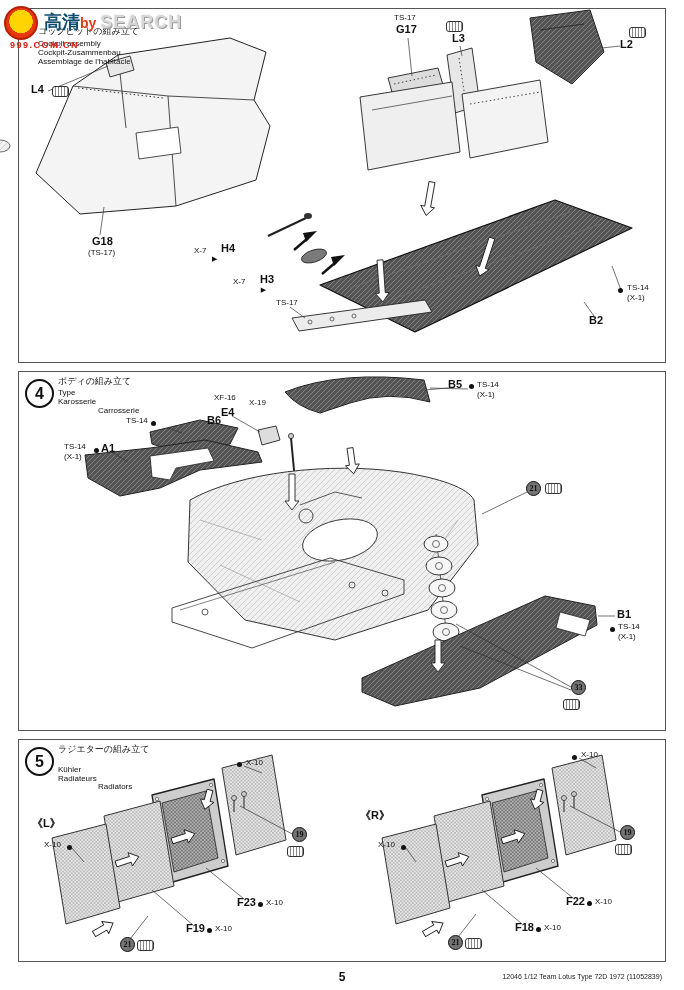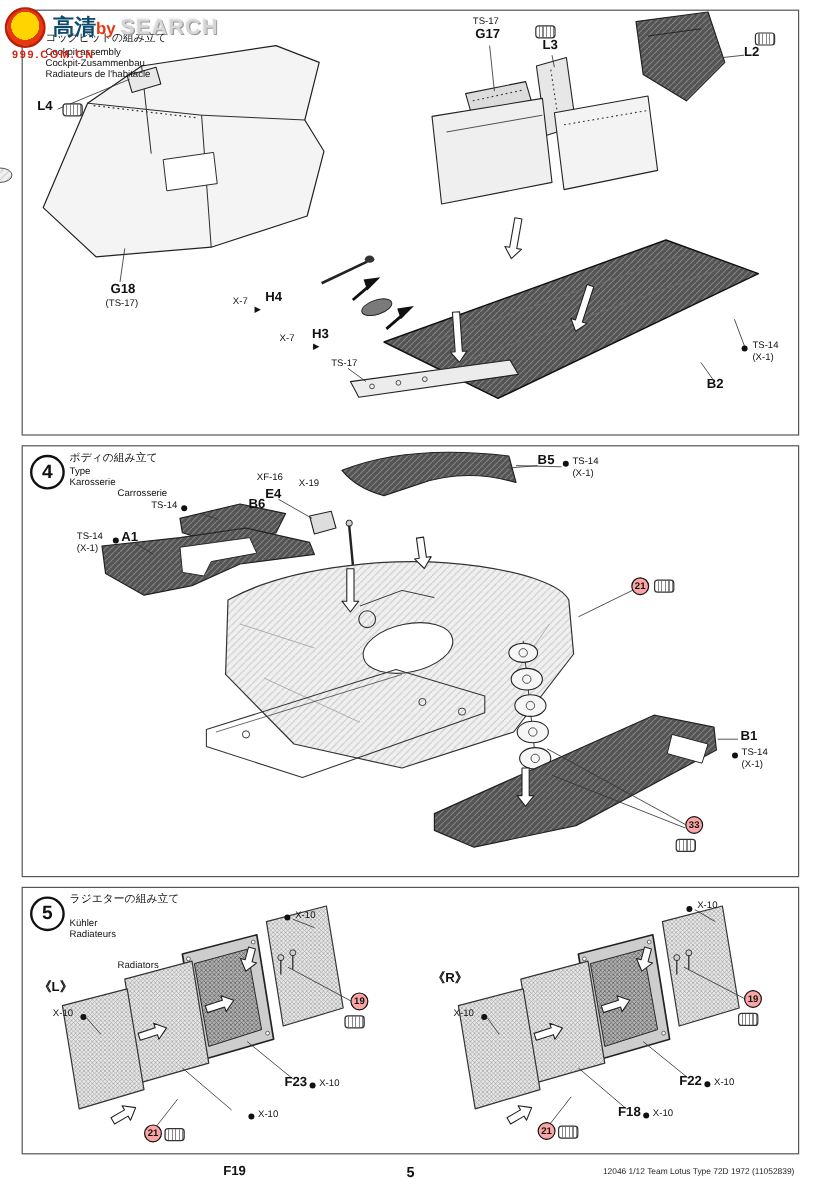--- a/index.html
+++ b/index.html
@@ -9,21 +9,21 @@
   svg.art{position:absolute;left:0;top:0;z-index:2;}
   .lbl{position:absolute;white-space:nowrap;z-index:3;line-height:1.05;}
   .b{font-weight:700;font-size:11px;}
   .s{font-size:8px;}
   .step-circle{position:absolute;width:25px;height:25px;border:2px solid #111;border-radius:50%;
         display:flex;align-items:center;justify-content:center;font-weight:700;font-size:16px;z-index:3;background:#fff;}
   .dot{position:absolute;width:5px;height:5px;background:#111;border-radius:50%;z-index:3;}
   .chip{position:absolute;width:15px;height:9px;border:1px solid #333;border-radius:3px;z-index:3;
         background:repeating-linear-gradient(90deg,#fff 0 2px,#888 2px 3px);}
   .fastener{position:absolute;width:13px;height:13px;border:1.3px solid #111;border-radius:50%;
-        font-size:8px;font-weight:700;display:flex;align-items:center;justify-content:center;background:#fca5a5;z-index:3;}
+        font-size:8px;font-weight:700;display:flex;align-items:center;justify-content:center;background:#737373;z-index:3;font-family:Liberation Serif, serif;}
   .tri{font-size:7px;position:relative;top:-1px;}
   
   .wm{position:absolute;left:2px;top:4px;z-index:6;}
   .wm-logo{position:absolute;left:2px;top:2px;width:34px;height:34px;border-radius:50%;
         background:radial-gradient(circle at 50% 45%, #ffd400 0 52%, #e8380d 53% 100%);
         border:2px solid #b91f07;box-sizing:border-box;}
   .wm-main{position:absolute;left:42px;top:6px;font-size:18px;font-weight:700;white-space:nowrap;}
   .wm-cn{color:#0c4a6e;}
   .wm-by{color:#e8380d;font-size:14px;}
   .wm-brand{color:#d6d6d6;text-shadow:1px 1px 0 #9a9a9a, -1px -1px 0 #f5f5f5;letter-spacing:1px;}
@@ -234,21 +234,21 @@
       <line x1="573" y1="898" x2="536" y2="868" stroke="#333" stroke-width="0.7"></line>
       <line x1="522" y1="924" x2="482" y2="890" stroke="#333" stroke-width="0.7"></line>
       <line x1="458" y1="937" x2="476" y2="914" stroke="#333" stroke-width="0.7"></line>
     </g>
   </svg>
 
   
   <div class="lbl title-ja" style="left:38px;top:27px;">コックピットの組み立て</div>
   <div class="lbl title-sub" style="left:38px;top:40px;">Cockpit assembly</div>
   <div class="lbl title-sub" style="left:38px;top:49px;">Cockpit-Zusammenbau</div>
-  <div class="lbl title-sub" style="left:38px;top:58px;">Radiateurs de l'habitacle</div>
+  <div class="lbl title-sub" style="left:38px;top:58px;">Assemblage de l'habitacle</div>
 
   <span class="lbl b" style="left:31px;top:84px;">L4</span>
   <span class="chip" style="left:52px;top:86px;"></span>
   <span class="lbl s" style="left:394px;top:14px;">TS-17</span>
   <span class="lbl b" style="left:396px;top:24px;">G17</span>
   <span class="chip" style="left:446px;top:21px;"></span>
   <span class="lbl b" style="left:452px;top:33px;">L3</span>
   <span class="chip" style="left:629px;top:27px;"></span>
   <span class="lbl b" style="left:620px;top:39px;">L2</span>
   <span class="lbl b" style="left:92px;top:236px;">G18</span>
@@ -291,36 +291,36 @@
   <span class="lbl b" style="left:617px;top:609px;">B1</span>
   <span class="dot" style="left:610px;top:627px;"></span>
   <span class="lbl s" style="left:618px;top:623px;">TS-14</span>
   <span class="lbl s" style="left:618px;top:633px;">(X-1)</span>
   <span class="fastener" style="left:571px;top:680px;">33</span>
   <span class="chip" style="left:563px;top:699px;"></span>
 
   
   <div class="step-circle" style="left:25px;top:747px;">5</div>
   <div class="lbl title-ja" style="left:58px;top:745px;">ラジエターの組み立て</div>
-  <div class="lbl title-sub" style="left:58px;top:801px;padding-left:40px;">Radiators</div>
+  <div class="lbl title-sub" style="left:58px;top:783px;padding-left:40px;">Radiators</div>
   <div class="lbl title-sub" style="left:58px;top:766px;">Kühler</div>
   <div class="lbl title-sub" style="left:58px;top:775px;">Radiateurs</div>
 
   
   <span class="dot" style="left:237px;top:762px;"></span>
   <span class="lbl s" style="left:246px;top:759px;">X-10</span>
   <span class="lbl b" style="left:32px;top:818px;">《L》</span>
   <span class="lbl s" style="left:44px;top:841px;">X-10</span>
   <span class="dot" style="left:67px;top:845px;"></span>
   <span class="fastener" style="left:292px;top:827px;">19</span>
   <span class="chip" style="left:287px;top:846px;"></span>
   <span class="lbl b" style="left:237px;top:897px;">F23</span>
   <span class="dot" style="left:258px;top:902px;"></span>
   <span class="lbl s" style="left:266px;top:899px;">X-10</span>
-  <span class="lbl b" style="left:186px;top:923px;margin-top:48px;">F19</span>
+  <span class="lbl b" style="left:186px;top:923px;">F19</span>
   <span class="dot" style="left:207px;top:928px;"></span>
   <span class="lbl s" style="left:215px;top:925px;">X-10</span>
   <span class="fastener" style="left:120px;top:937px;">21</span>
   <span class="chip" style="left:137px;top:940px;"></span>
 
   
   <span class="dot" style="left:572px;top:755px;"></span>
   <span class="lbl s" style="left:581px;top:751px;">X-10</span>
   <span class="lbl b" style="left:360px;top:810px;">《R》</span>
   <span class="lbl s" style="left:378px;top:841px;">X-10</span>

